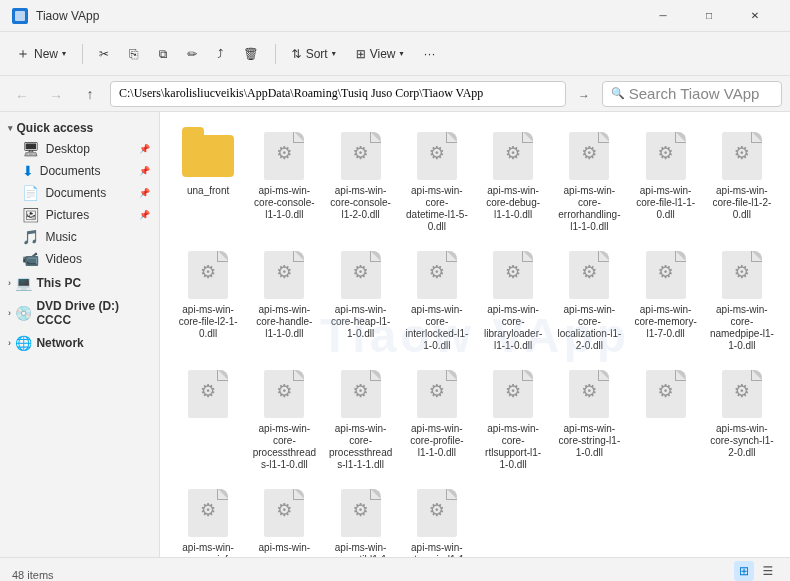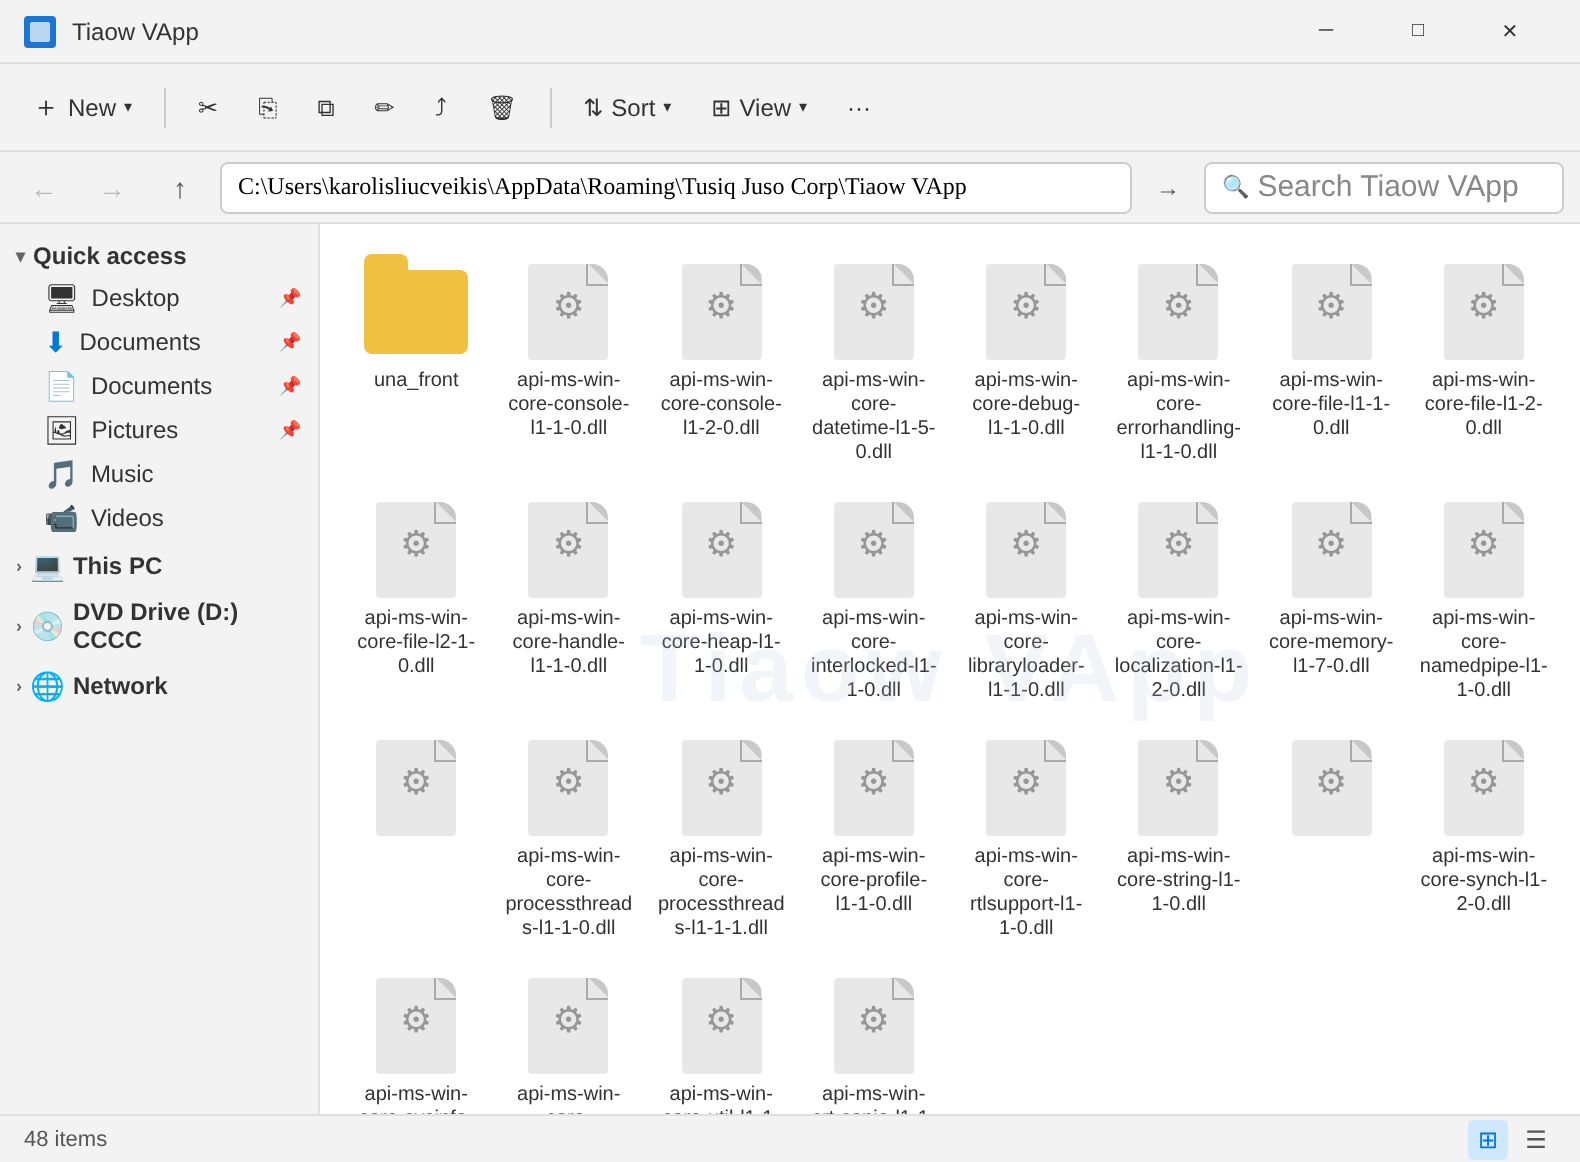--- a/index.html
+++ b/index.html
@@ -250,21 +250,21 @@
       letter-spacing: 4px;
       z-index: 0;
     }
 
     
     .status-bar {
       height: 24px;
       background: #f3f3f3;
       border-top: 1px solid #e0e0e0;
       display: flex;
-      align-items: center;
+      align-items: flex-end;
       padding: 0 12px;
       font-size: 11px;
       color: #555;
       gap: 8px;
     }
     .status-bar-right {
       margin-left: auto;
       display: flex; gap: 4px; align-items: center;
     }
     .view-btn {

